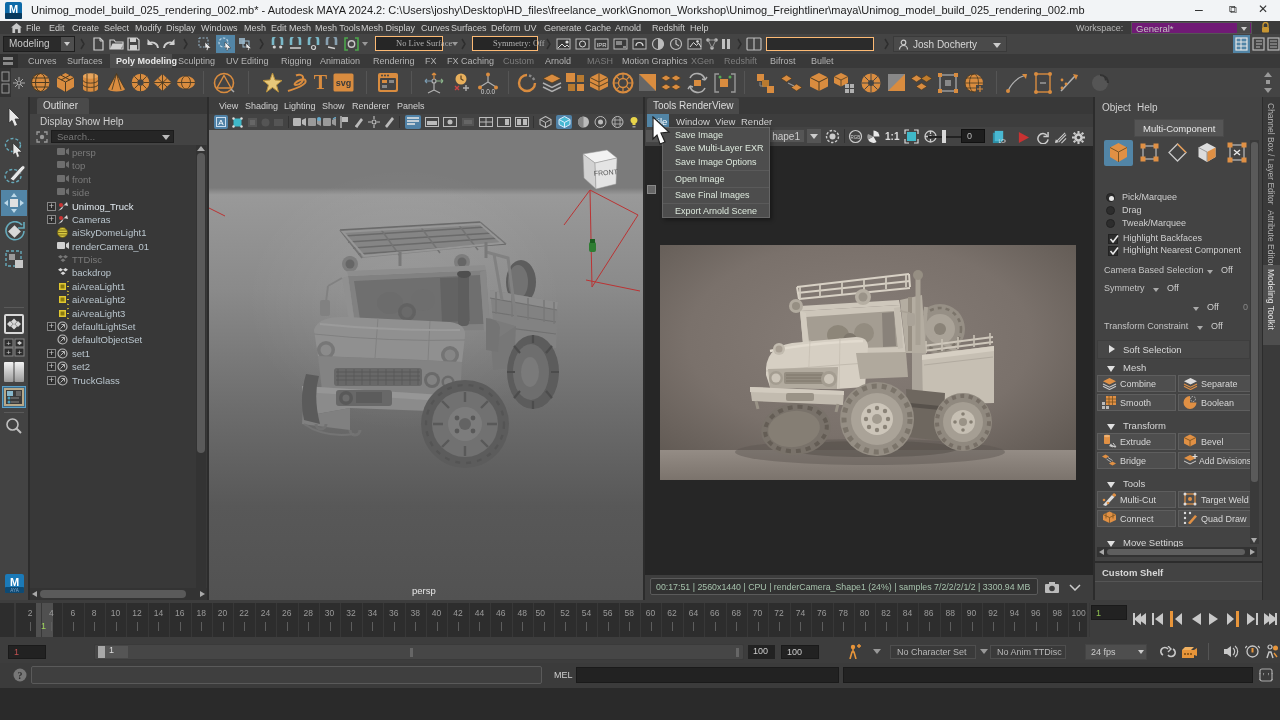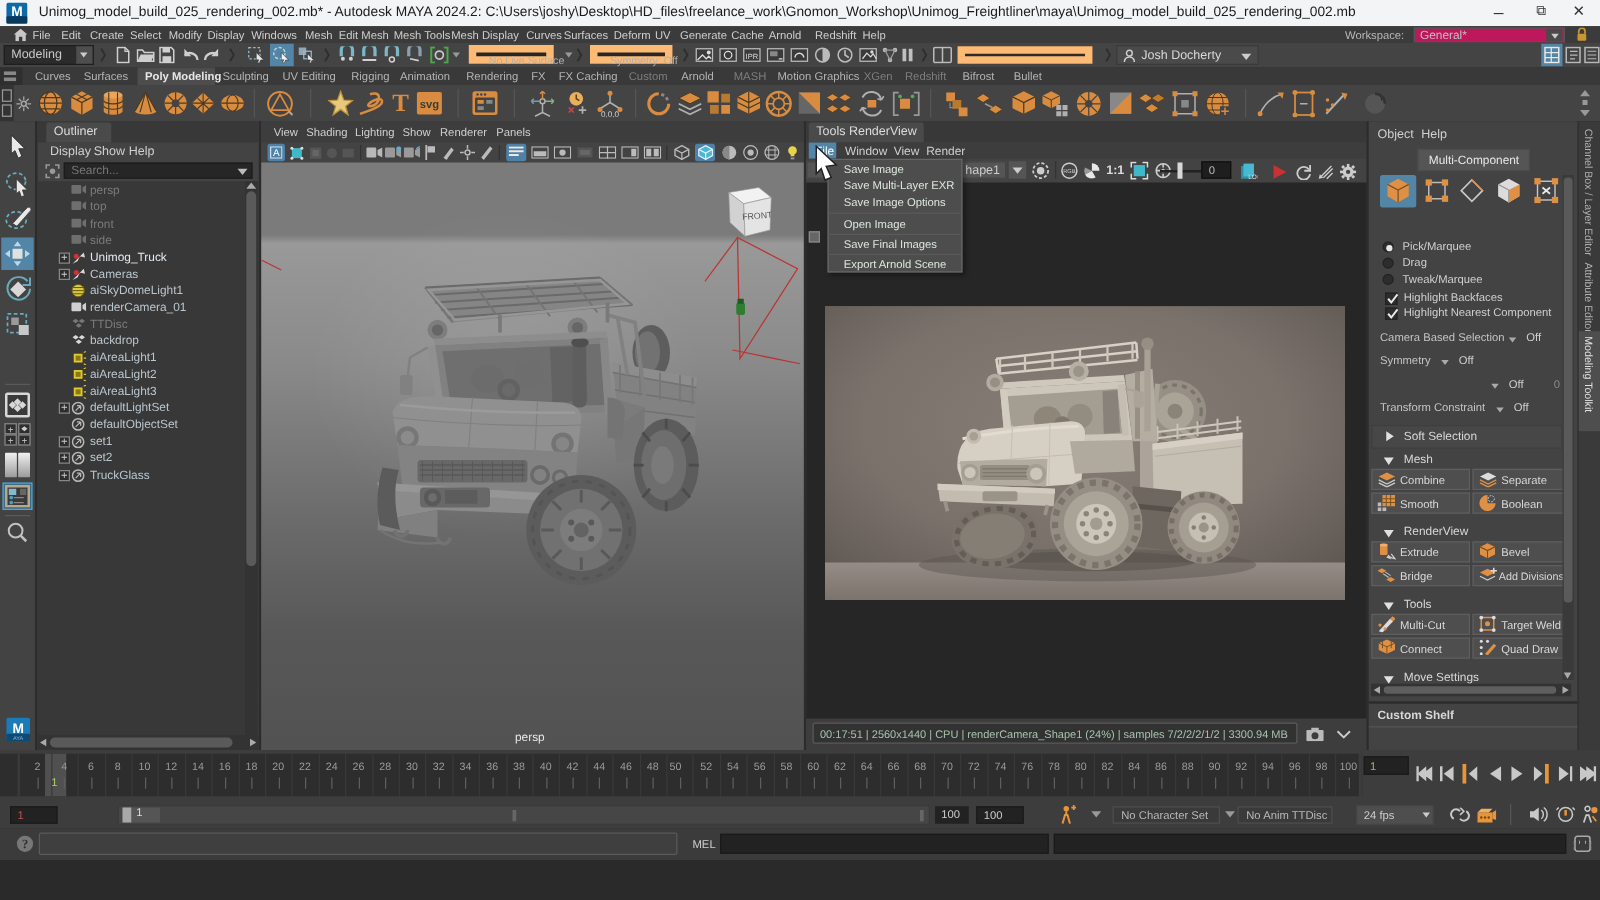--- a/index.html
+++ b/index.html
@@ -13,21 +13,21 @@
 #titlebar { position:absolute; top:0; left:0; width:1280px; height:21px; background:#f2f4f6; }
 #titlebar .title { position:absolute; left:31px; top:4px; font-size:11px; color:#1b1b1b; }
 .winbtn { position:absolute; top:0px; width:14px; height:18px; color:#333; font-size:13px; text-align:center; line-height:18px; }
 
 
 #menubar { position:absolute; top:21px; left:0; width:1280px; height:13px; background:#3b3b3b; }
 #menubar .m { position:absolute; top:2px; font-size:9px; color:#cfcfcf; }
 
 
 #statusline { position:absolute; top:34px; left:0; width:1280px; height:20px; background:#444444; }
-.sl-field { position:absolute; top:2px; height:15px; background:#262626; border:6px solid #fdba74; color:#b0b0b0; font-size:8.5px; line-height:13px; padding-left:10px; white-space:nowrap; }
+.sl-field { position:absolute; top:2px; height:15px; background:#262626; border:1px solid #fdba74; color:#b0b0b0; font-size:8.5px; line-height:13px; padding-left:20px; white-space:nowrap;font-family:Liberation Serif, serif; }
 
 
 #shelftabs { position:absolute; top:54px; left:0; width:1280px; height:14px; background:#393939; }
 #shelftabs .t { position:absolute; top:2px; font-size:9px; color:#b4b4b4; }
 
 
 #shelf { position:absolute; top:68px; left:0; width:1280px; height:29px; background:#444444; }
 
 
 #main { position:absolute; top:97px; left:0; width:1280px; height:503px; background:#2c2c2c; }
@@ -97,21 +97,21 @@
     <span class="m" style="left:421px">Curves</span>
     <span class="m" style="left:451px">Surfaces</span>
     <span class="m" style="left:491px">Deform</span>
     <span class="m" style="left:524px">UV</span>
     <span class="m" style="left:544px">Generate</span>
     <span class="m" style="left:585px">Cache</span>
     <span class="m" style="left:615px">Arnold</span>
     <span class="m" style="left:652px">Redshift</span>
     <span class="m" style="left:690px">Help</span>
     <span class="m" style="left:1076px;color:#b8b8b8">Workspace:</span>
-    <div class="abs" style="left:1131px;top:1px;width:121px;height:12px;background:#be185d;border:1px solid #555;">
+    <div class="abs" style="left:1131px;top:1px;width:121px;height:12px;background:#701a75;border:1px solid #555;">
       <span style="position:absolute;left:4px;top:0px;font-size:9.5px;color:#c0c0c0;">General*</span>
       <div style="position:absolute;right:1px;top:0px;width:13px;height:10px;background:#4a4a4a;"></div>
       <div style="position:absolute;right:4px;top:4px;width:0;height:0;border-left:3px solid transparent;border-right:3px solid transparent;border-top:4px solid #ccc;"></div>
     </div>
     <svg class="abs" style="left:1261px;top:1px" width="9" height="11" viewBox="0 0 9 11">
         <path d="M2 5 V3 a2.5 2.5 0 0 1 5 0 V5" fill="none" stroke="#c89632" stroke-width="1.4"></path>
         <rect x="1" y="5" width="7" height="5.5" rx="1" fill="#c89632"></rect>
       </svg>
   </div>
   <div id="statusline">
@@ -608,21 +608,21 @@
       <div class="abs" style="left:0;top:0;width:177px;height:17px;background:#383838;"></div>
       <div class="abs" style="left:7px;top:1px;width:52px;height:16px;background:#4a4a4a;border-radius:2px 2px 0 0;"></div>
       <span class="txt" style="left:13px;top:3px;font-size:10px;color:#dcdcdc;">Outliner</span>
       <span class="txt" style="left:10px;top:19px;font-size:10px;color:#d0d0d0;">Display</span>
       <span class="txt" style="left:45px;top:19px;font-size:10px;color:#d0d0d0;">Show</span>
       <span class="txt" style="left:73px;top:19px;font-size:10px;color:#d0d0d0;">Help</span>
       <svg class="abs" style="left:6px;top:34px" width="12" height="12" viewBox="0 0 12 12">
           <path d="M1 4 V1 h3 M8 1 h3 v3 M11 8 v3 h-3 M4 11 H1 V8" fill="none" stroke="#999" stroke-width="1.3"></path>
           <circle cx="6" cy="6" r="2.2" fill="#999"></circle>
         </svg>
-      <div class="abs" style="left:21px;top:33px;width:151px;height:13px;background:#262626;border:1px solid #1c1c1c;">
+      <div class="abs" style="left:21px;top:33px;width:123px;height:13px;background:#262626;border:1px solid #1c1c1c;">
         <span style="position:absolute;left:5px;top:0px;font-size:9.5px;color:#777;">Search...</span>
         <div style="position:absolute;right:3px;top:4px;width:0;height:0;border-left:4px solid transparent;border-right:4px solid transparent;border-top:5px solid #bbb;"></div>
       </div>
       <div class="abs" style="left:0;top:48px;width:177px;height:443px;background:#383838;"></div>
       <div id="otree" class="abs" style="left:0;top:48px;width:166px;height:443px;">
         <div class="orow" style="top:1px">
             <svg class="oic" width="12" height="9" viewBox="0 0 12 9">
               <rect x="0" y="1" width="8" height="7" rx="1" fill="#6e6e6e"></rect>
               <path d="M9 3 L12 1 V8 L9 6 Z" fill="#6e6e6e"></path>
             </svg>
@@ -1349,21 +1349,21 @@
         </svg>
       <div class="mtkbtn" style="left:83px;top:297px;width:79px;">
           <span>Boolean</span>
         </div>
       <svg class="abs" style="left:88px;top:299px" width="14" height="13" viewBox="0 0 14 13">
           <path d="M7 0 A6.5 6.5 0 1 0 13.5 6.5 L7 6.5 Z" fill="#e09044"></path>
           <circle cx="10" cy="3" r="2.5" fill="none" stroke="#ccc" stroke-width="0.8" stroke-dasharray="1.5 1"></circle>
         </svg>
 
       <div class="abs" style="left:12px;top:327px;width:0;height:0;border-left:4.5px solid transparent;border-right:4.5px solid transparent;border-top:6px solid #e0e0e0;"></div>
-      <span class="mtkhdr" style="left:28px;top:323px;">RenderView</span>
+      <span class="mtkhdr" style="left:28px;top:323px;">Transform</span>
       <div class="mtkbtn" style="left:2px;top:336px;width:79px;">
           <span>Extrude</span>
         </div>
       <svg class="abs" style="left:7px;top:337px" width="15" height="14" viewBox="0 0 15 14">
           <rect x="2" y="1" width="6" height="9" rx="1" fill="#e09044"></rect>
           <ellipse cx="5" cy="2" rx="3" ry="1.2" fill="#eeb070"></ellipse>
           <path d="M9 11 l4 2 M11 9 l3 4 -4 -1" fill="none" stroke="#ccc" stroke-width="1"></path>
           <path d="M7 12 L11 13.5 L9 9.5 Z" fill="#ccc"></path>
         </svg>
       <div class="mtkbtn" style="left:83px;top:336px;width:79px;">

